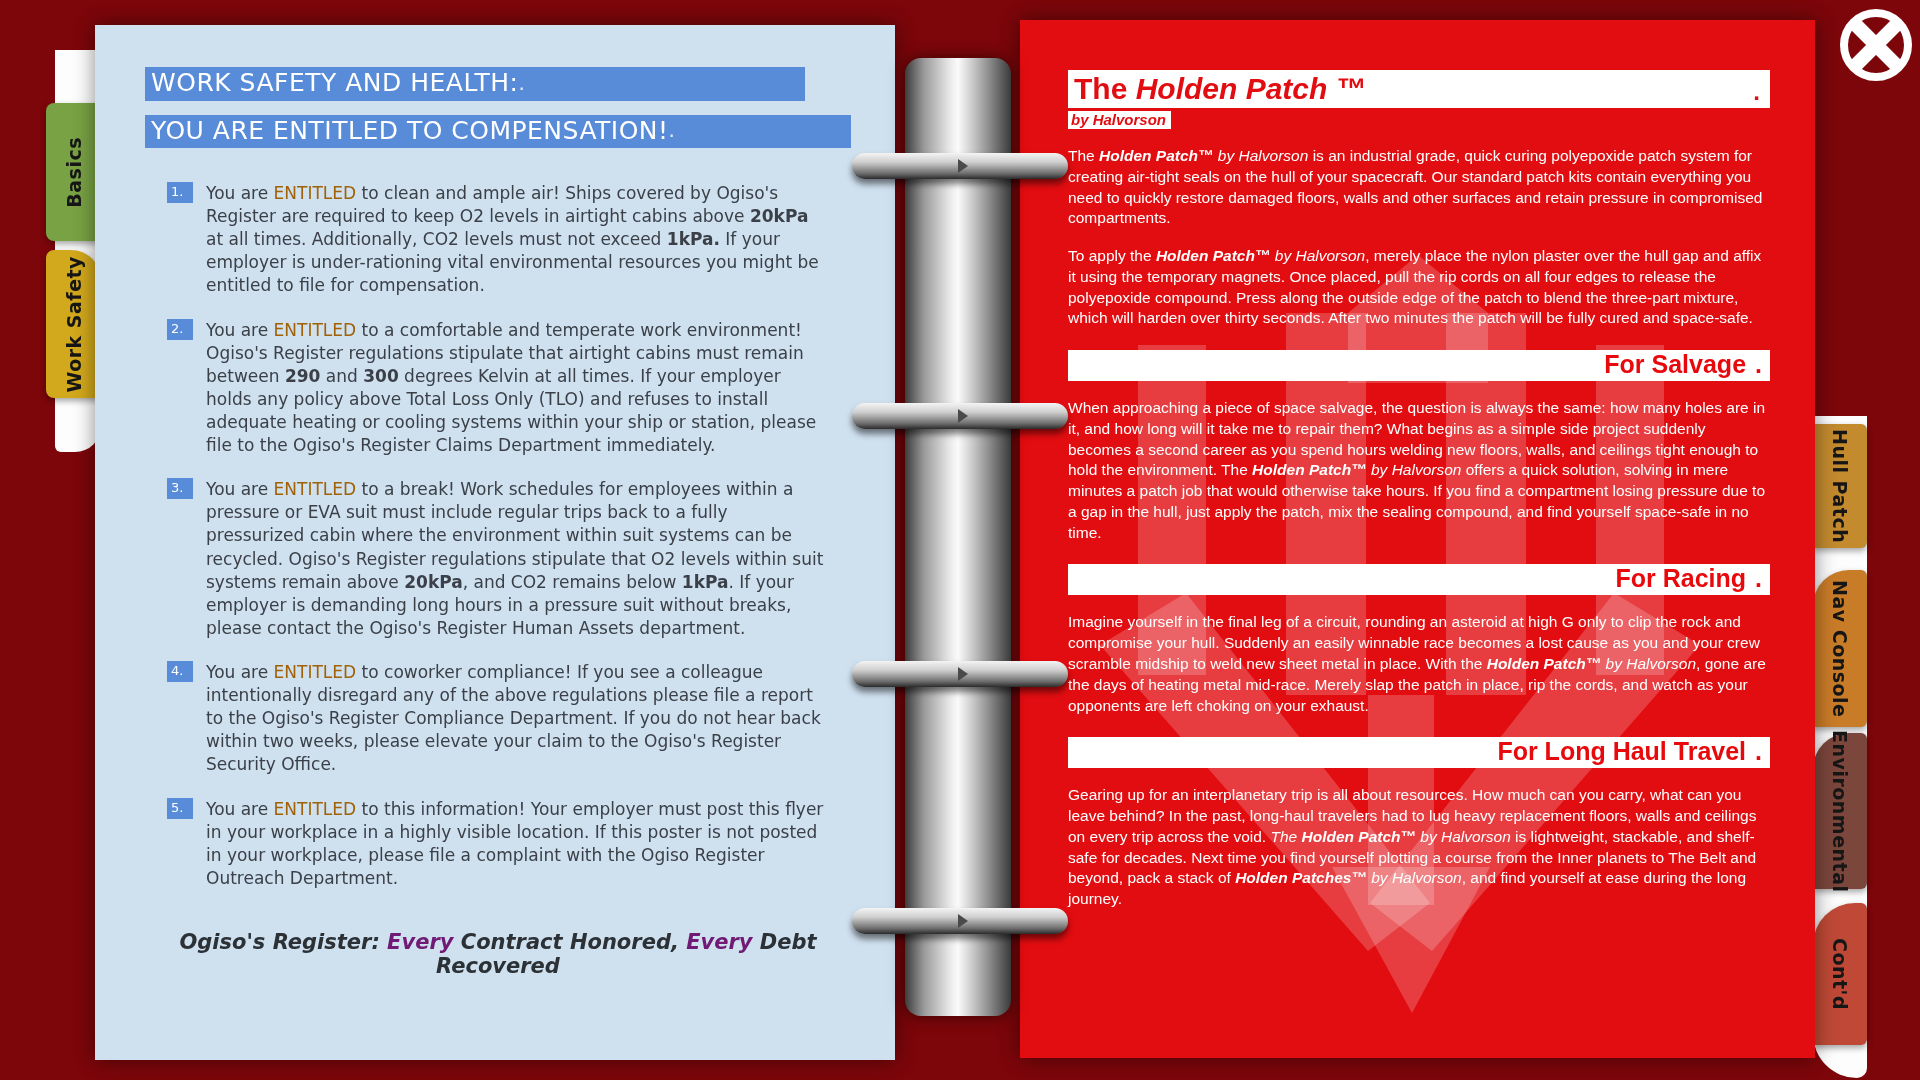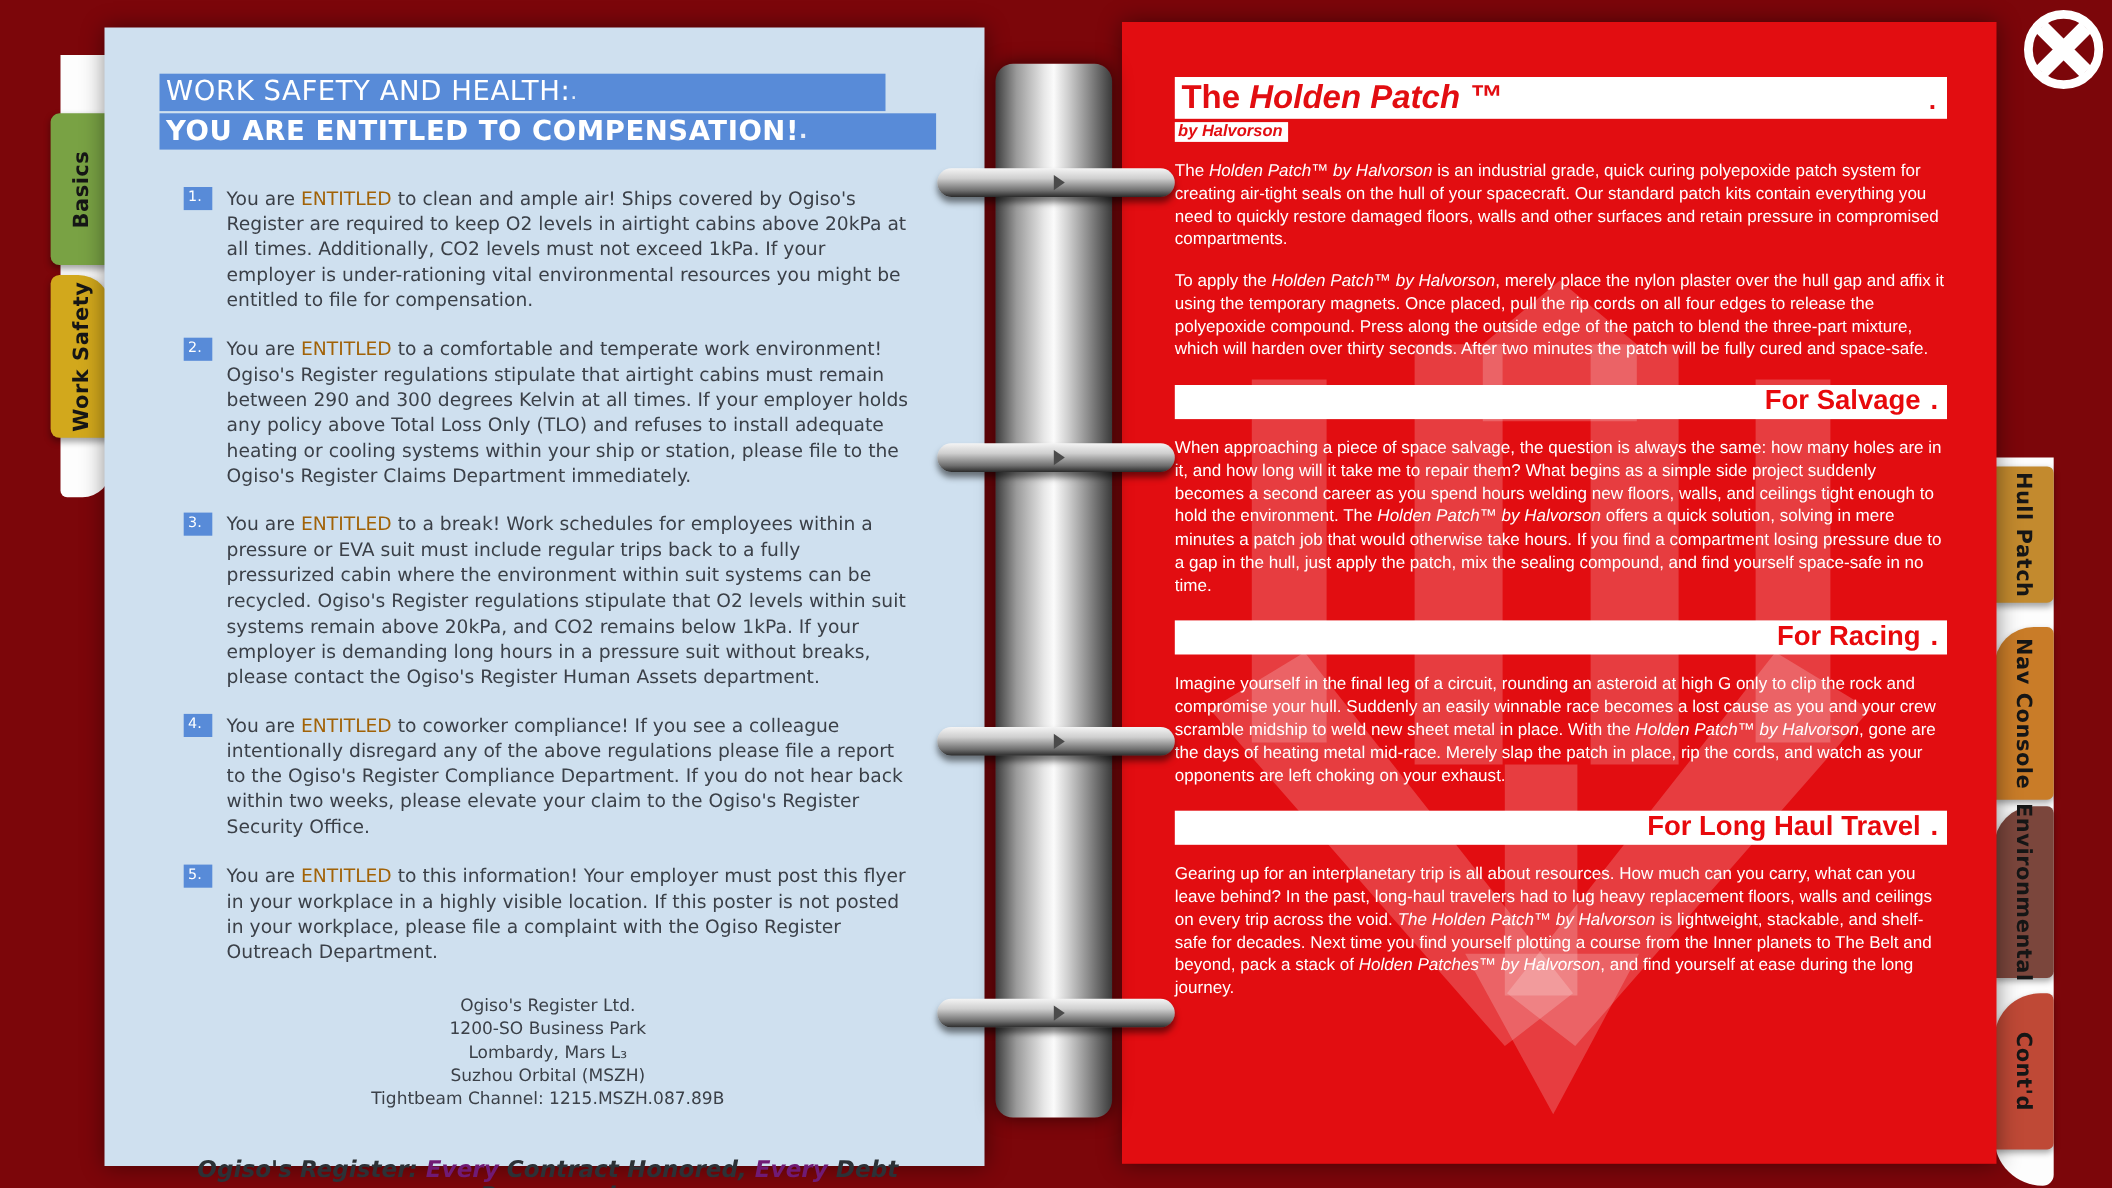--- a/index.html
+++ b/index.html
@@ -26,28 +26,28 @@
   .tab-env    { top:733px; height:156px; background:#7b463c; border-radius:36px 6px 6px 0; }
   .tab-contd  { top:903px; height:142px; background:#bf4936; border-radius:42px 6px 6px 0; }
 
   
   .page-left { position:absolute; left:95px; top:25px; width:800px; height:1035px;
                background:#cfe0ef; z-index:3; box-shadow:0 0 20px rgba(0,0,0,.45); }
   .lp-inner { position:absolute; left:50px; top:42px; width:710px; color:#3b4048; }
   .tbar { background:#588bd8; color:#fff; display:flex; justify-content:flex-start;
           align-items:center; padding:2px 24px 4px 6px; font-size:25px; letter-spacing:.5px; line-height:1.1; }
   .tbar1 { width:660px; }
-  .tbar2 { width:706px; margin-top:2px;font-weight:bold; }
+  .tbar2 { width:706px; margin-top:14px; }
   .tdot { opacity:.85; font-size:20px; }
   .lp-list { margin:34px 0 0 22px; width:662px; display:flex; flex-direction:column; gap:21px; }
   .item { display:flex; gap:13px; }
   .num { flex:0 0 auto; background:#588bd8; color:#fff; width:26px; height:21px;
          font-size:13px; padding:2px 0 0 4px; }
   .itext { font-size:17px; line-height:1.36; }
-  .b { font-weight:normal; } .i { font-style:italic; } .hl { color:#a16207; }
+  .b { font-weight:bold; } .i { font-style:italic; } .hl { color:#a16207; }
   .lp-address { margin-top:26px; text-align:center; font-size:15.5px; line-height:1.38; width:706px; }
   .lp-slogan { margin-top:40px; text-align:center; width:706px; font-size:21px;
                font-style:italic; font-weight:bold; color:#2c3136; }
   .lp-slogan .hl { color:#701a75; }
 
   
   .page-right { position:absolute; left:1020px; top:20px; width:795px; height:1038px;
                 background:#e20d11; z-index:3; overflow:hidden;
                 box-shadow:0 0 20px rgba(0,0,0,.45);
                 font-family:"Liberation Sans", sans-serif; }
@@ -136,27 +136,20 @@
       <div class="item">
         <span class="num">4.</span>
         <div class="itext">You are <span class="hl">ENTITLED</span> to coworker compliance! If you see a colleague intentionally disregard any of the above regulations please file a report to the Ogiso's Register Compliance Department. If you do not hear back within two weeks, please elevate your claim to the Ogiso's Register Security Office.</div>
       </div>
       <div class="item">
         <span class="num">5.</span>
         <div class="itext">You are <span class="hl">ENTITLED</span> to this information! Your employer must post this flyer in your workplace in a highly visible location. If this poster is not posted in your workplace, please file a complaint with the Ogiso Register Outreach Department.</div>
       </div>
     </div>
 
-    <div class="lp-address">
-      <div>Ogiso's Register Ltd.</div>
-      <div>1200-SO Business Park</div>
-      <div>Lombardy, Mars L₃</div>
-      <div>Suzhou Orbital (MSZH)</div>
-      <div>Tightbeam Channel:  1215.MSZH.087.89B</div>
-    </div>
 
     <div class="lp-slogan">Ogiso's Register: <span class="hl">Every</span>  Contract Honored, <span class="hl">Every</span>  Debt Recovered</div>
   </div>
 </div>
 
 <div class="page-right rp">
   <svg class="watermark" viewBox="0 0 600 760" preserveAspectRatio="none">
     <g fill="#ffffff" fill-opacity="0.20">
       <polygon points="318,0 388,58 388,128 248,128 248,58"></polygon>
       <rect x="38" y="90" width="68" height="330"></rect>

